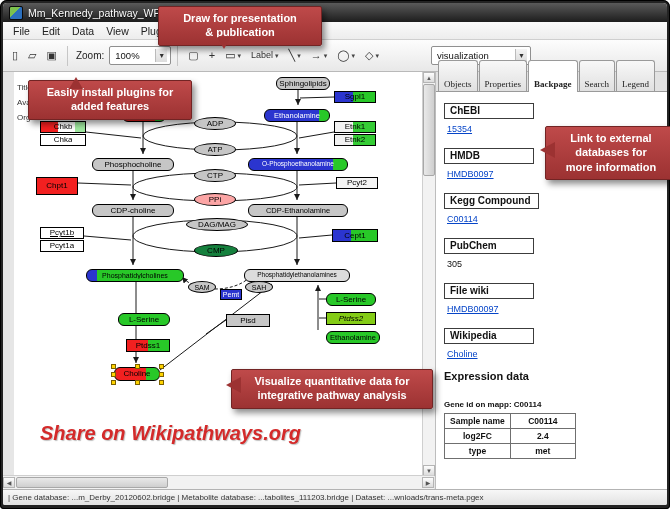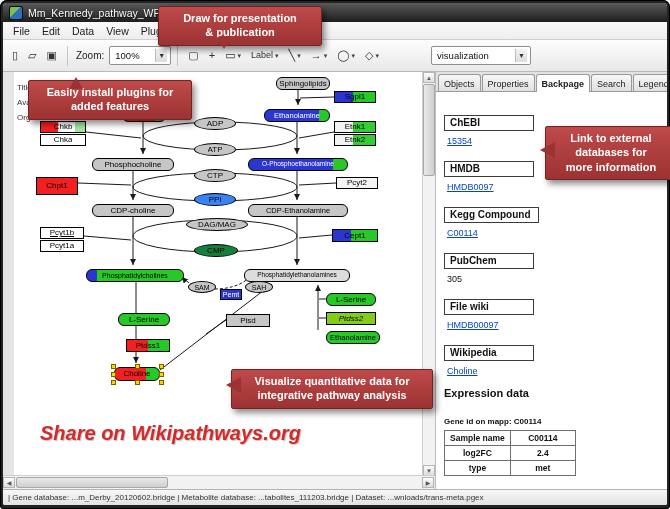--- a/index.html
+++ b/index.html
@@ -50,24 +50,24 @@
   .vscroll .thumb{width:10px;height:90px;background:linear-gradient(90deg,#e9e9e9,#cfcfcf);border:1px solid #a8a8a8;border-radius:2px;margin-top:1px;}
   .vscroll .spacer{flex:1;}
   .hscroll{position:absolute;left:0;bottom:0;width:431px;height:13px;background:#f2f2f2;border-top:1px solid #cfcfcf;display:flex;align-items:center;font-size:6px;color:#555;}
   .hscroll .arrow{width:12px;height:11px;background:linear-gradient(#fdfdfd,#dcdcdc);border:1px solid #b5b5b5;display:flex;align-items:center;justify-content:center;box-sizing:border-box;}
   .hscroll .thumb{height:9px;width:150px;background:linear-gradient(#e9e9e9,#cfcfcf);border:1px solid #a8a8a8;border-radius:2px;margin-left:1px;}
   .hscroll .spacer{flex:1;}
 
   
   .right-panel{position:absolute;left:432px;right:0;top:0;bottom:0;background:#fafafa;border-left:1px solid #bdbdbd;display:flex;flex-direction:column;}
   .tabs{height:17px;flex:0 0 17px;display:flex;align-items:flex-end;background:#e2e2e2;border-bottom:1px solid #9a9a9a;padding:2px 2px 0 2px;gap:1px;}
-  .tab{font-size:9px;color:#222;padding:4px 5px 2px 5px;background:linear-gradient(#f8f8f8,#e0e0e0);border:1px solid #9a9a9a;border-bottom:none;border-radius:3px 3px 0 0;cursor:pointer;white-space:nowrap;}
+  .tab{font-size:9px;color:#222;padding:18px 5px 2px 5px;background:linear-gradient(#f8f8f8,#e0e0e0);border:1px solid #9a9a9a;border-bottom:none;border-radius:3px 3px 0 0;cursor:pointer;white-space:nowrap;font-family:Liberation Serif, serif;}
   .tab.active{background:#fff;font-weight:bold;position:relative;top:1px;padding-bottom:3px;}
   .backpage{flex:1;background:#fff;overflow:hidden;padding:8px 0 0 8px;}
-  .bp-section{margin-bottom:11px;margin-top:12px;}
+  .bp-section{margin-bottom:11px;}
   .bp-box{display:inline-block;min-width:76px;border:1px solid #3c3c3c;background:#fff;padding:1px 7px 2px 5px;font-weight:bold;font-size:10px;color:#111;}
   .bp-val{margin:5px 0 0 3px;font-size:9px;color:#111;}
   .bp-link{color:#0645c8;text-decoration:underline;cursor:pointer;}
   .expr-title{font-size:11px;font-weight:bold;color:#111;margin:2px 0 18px 0;}
   .geneid{font-size:8px;font-weight:bold;color:#111;margin-bottom:4px;}
   table.expr{border-collapse:collapse;background:#fff;font-weight:bold;}
   table.expr td{border:1px solid #6f6f6f;font-size:8.5px;color:#111;text-align:center;padding:1px 5px;min-width:54px;height:12px;}
 
   
   .statusbar{height:15px;flex:0 0 15px;background:linear-gradient(#f7f7f7,#e2e2e2);border-top:1px solid #b3b3b3;display:flex;align-items:center;padding:0 5px;font-size:8px;color:#333;white-space:nowrap;overflow:hidden;}
@@ -241,21 +241,21 @@
             </div>
             <div class="pw-node" style="left: 0px; top: 105px; width: 42px; height: 18px; background: rgb(242, 32, 32); color: rgb(0, 0, 0); font-size: 8px; border-radius: 0px;">
               <span class="pw-label">Chpt1</span>
             </div>
             <div class="pw-node" style="left: 300px; top: 105px; width: 42px; height: 12px; background: rgb(244, 244, 244); color: rgb(0, 0, 0); font-size: 8px; border-radius: 0px;">
               <span class="pw-label">Pcyt2</span>
             </div>
             <div class="pw-node" style="left: 158px; top: 97px; width: 42px; height: 13px; background: rgb(198, 198, 198); color: rgb(0, 0, 0); font-size: 8px; border-radius: 50%;">
               <span class="pw-label">CTP</span>
             </div>
-            <div class="pw-node" style="left: 158px; top: 121px; width: 42px; height: 13px; background: #3b82f6; color: rgb(0, 0, 0); font-size: 8px; border-radius: 50%;">
+            <div class="pw-node" style="left: 158px; top: 121px; width: 42px; height: 13px; background: #fca5a5; color: rgb(0, 0, 0); font-size: 8px; border-radius: 50%;">
               <span class="pw-label">PPi</span>
             </div>
             <div class="pw-node" style="left: 56px; top: 132px; width: 82px; height: 13px; background: rgb(198, 198, 198); color: rgb(0, 0, 0); font-size: 8px; border-radius: 6px;">
               <span class="pw-label">CDP-choline</span>
             </div>
             <div class="pw-node" style="left: 212px; top: 132px; width: 100px; height: 13px; background: rgb(198, 198, 198); color: rgb(0, 0, 0); font-size: 7.5px; border-radius: 6px;">
               <span class="pw-label">CDP-Ethanolamine</span>
             </div>
             <div class="pw-node" style="left: 4px; top: 155px; width: 44px; height: 12px; background: rgb(255, 255, 255); color: rgb(0, 0, 0); font-size: 8px; border-radius: 0px; text-decoration: underline;">
               <span class="pw-label">Pcyt1b</span>

